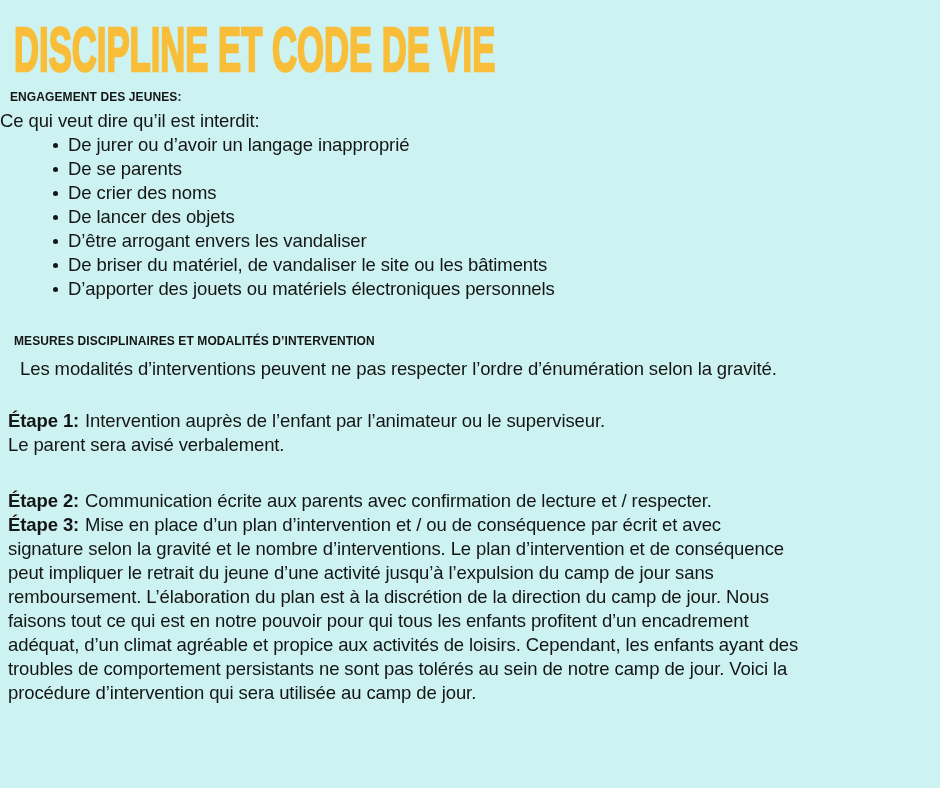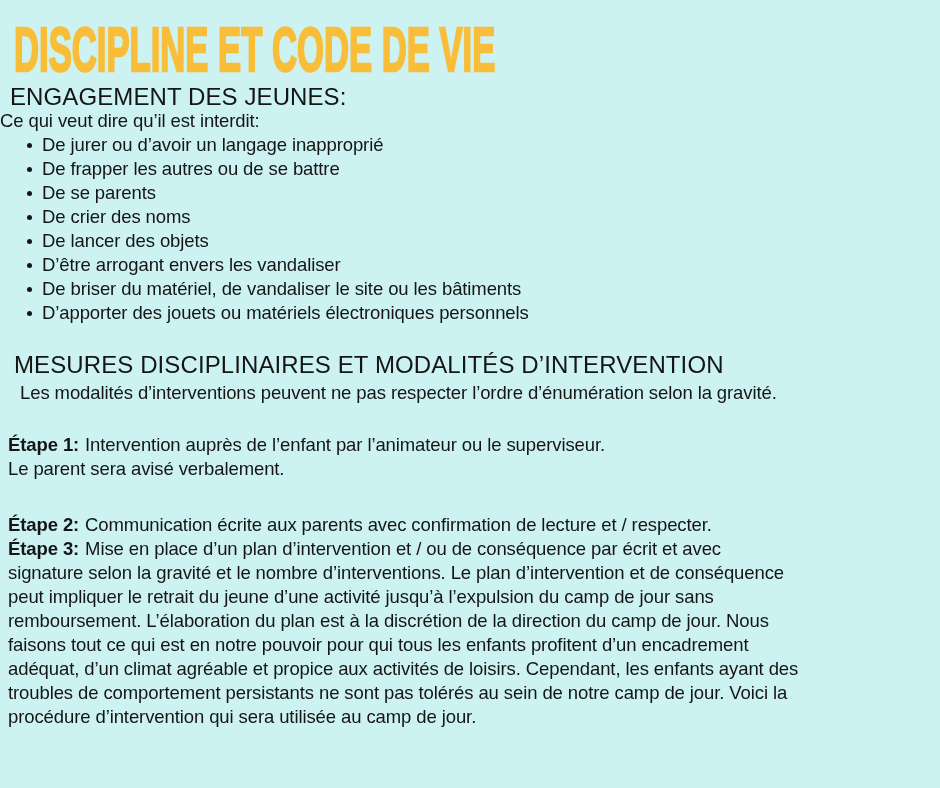--- a/index.html
+++ b/index.html
@@ -27,38 +27,38 @@
     line-height: 63px;
     font-weight: 700;
     color: #f9be39;
     -webkit-text-stroke: 2.5px #f9be39;
     white-space: nowrap;
     transform: scaleX(0.55);
     transform-origin: left top;
     letter-spacing: 0;
   }
   .heading {
-    font-size: 24px;
+    font-size: 12px;
     line-height: 24px;
-    font-weight: 400;
+    font-weight: 700;
     letter-spacing: 0.1px;
     margin: 0;
   }
   .heading-engagement { margin: 4px 0 0 10px; }
   .heading-mesures   { margin: 28px 0 4px 14px; }
   .body-text {
     font-size: 18.5px;
     line-height: 24px;
     margin: 0;
   }
   .intro-engagement { }
   .intro-mesures    { margin-left: 20px; }
   ul.forbidden-list {
     margin: 0;
-    padding: 0 0 0 42px;
+    padding: 0 0 0 68px;
     list-style: none;
   }
   ul.forbidden-list li {
     position: relative;
     font-size: 18.5px;
     line-height: 24px;
   }
   ul.forbidden-list li::before {
     content: "";
     position: absolute;
@@ -91,21 +91,20 @@
 
 <div class="doc">
 
   <h1 class="title">DISCIPLINE ET CODE DE VIE</h1>
 
   <section>
     <h2 class="heading heading-engagement">ENGAGEMENT DES JEUNES:</h2>
     <p class="body-text intro-engagement">Ce qui veut dire qu’il est interdit:</p>
     <ul class="forbidden-list">
       <li>De jurer ou d’avoir un langage inapproprié</li>
-      <li>De frapper les autres ou de se battre</li>
       <li>De se parents</li>
       <li>De crier des noms</li>
       <li>De lancer des objets</li>
       <li>D’être arrogant envers les vandaliser</li>
       <li>De briser du matériel, de vandaliser le site ou les bâtiments</li>
       <li>D’apporter des jouets ou matériels électroniques personnels</li>
     </ul>
   </section>
 
   <section>

